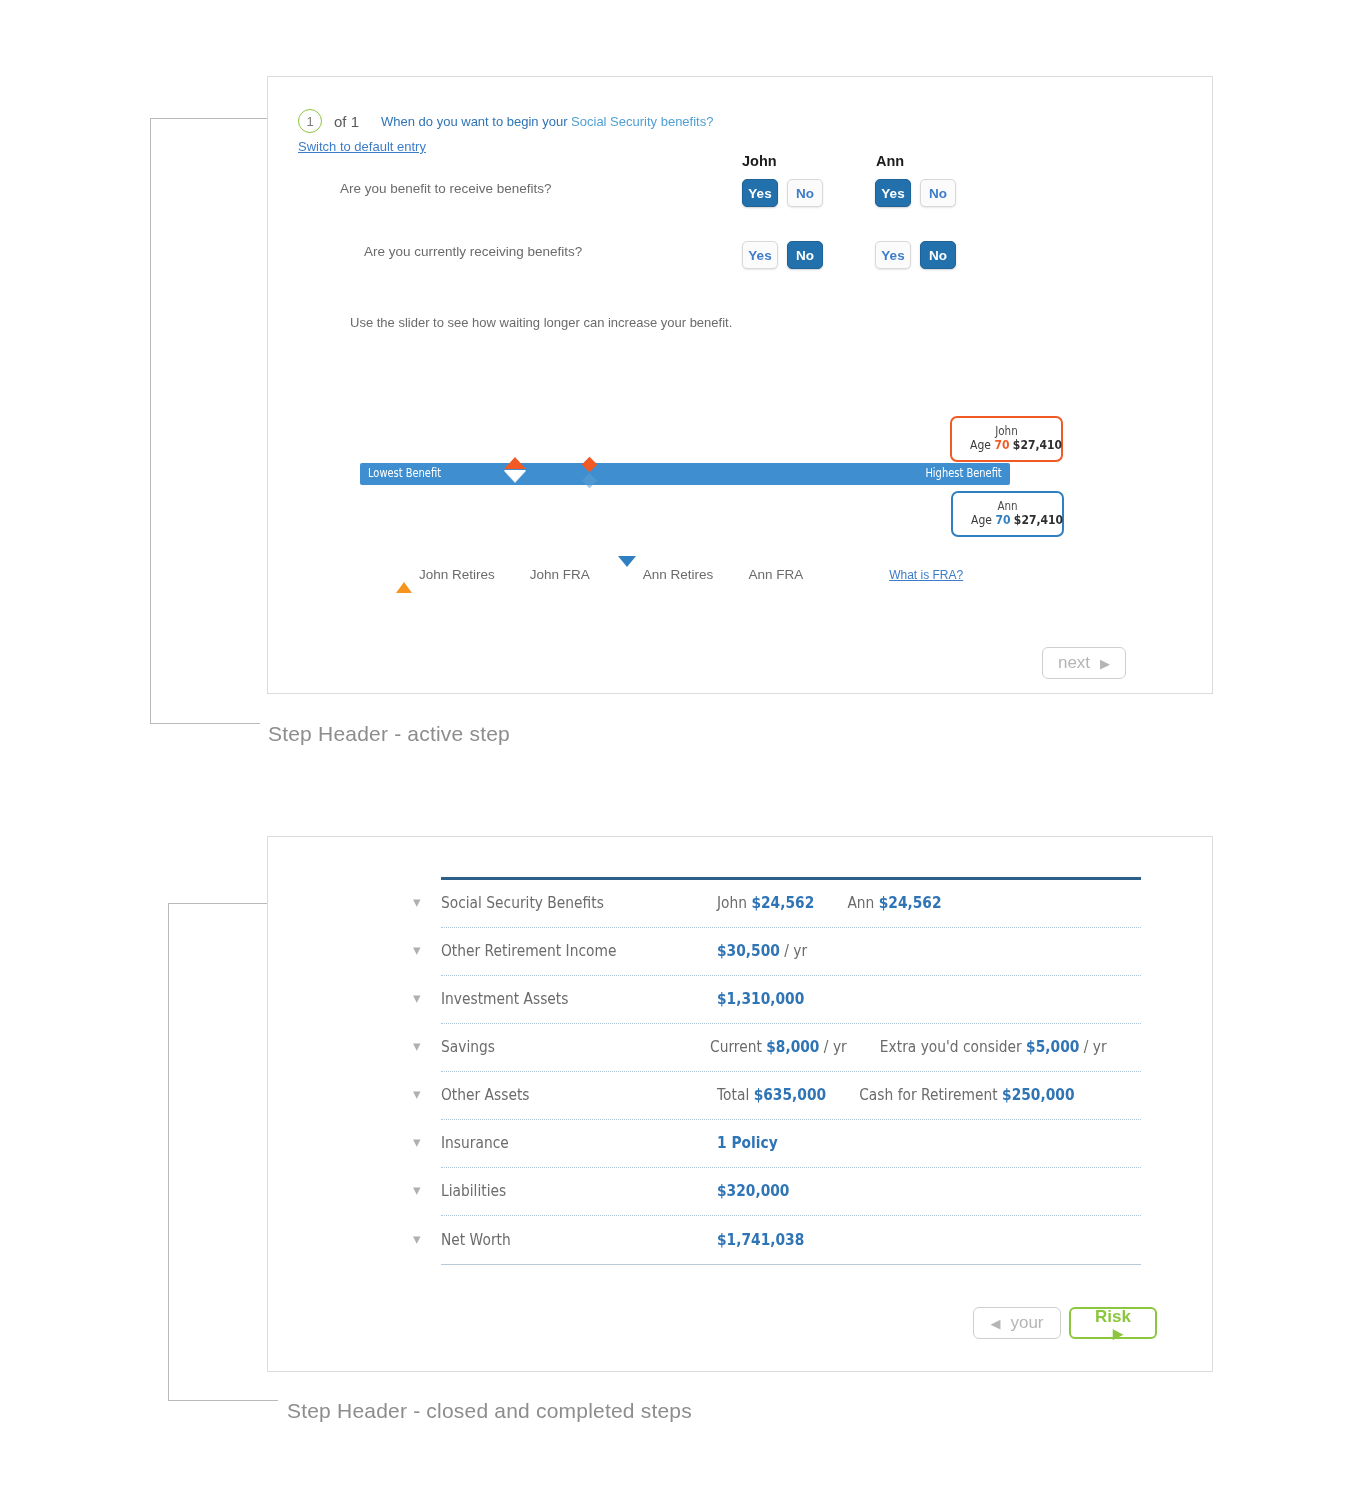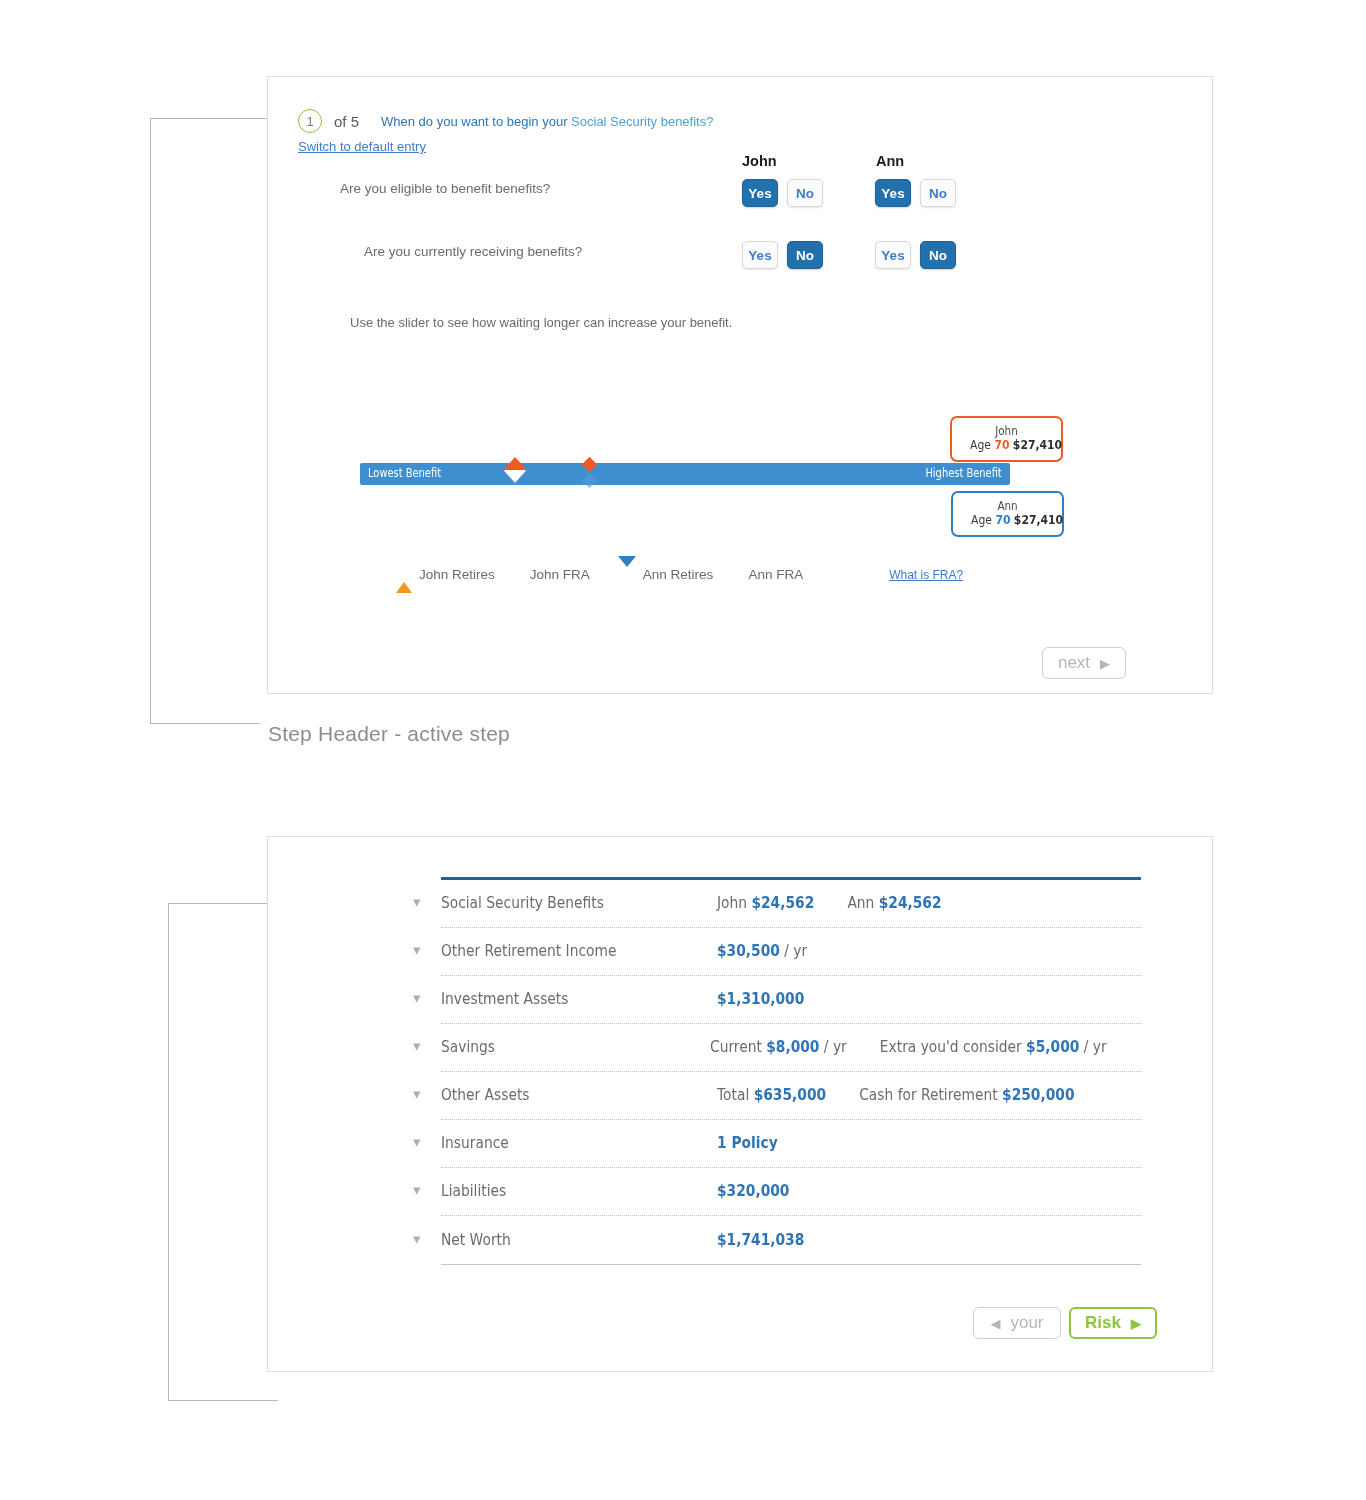--- a/index.html
+++ b/index.html
@@ -268,30 +268,30 @@
 
   <div class="leader v" style="left:150px; top:118px; height:605px;"></div>
   <div class="leader h" style="left:150px; top:118px; width:175px;"></div>
   <div class="leader h" style="left:150px; top:723px; width:110px;"></div>
   <div class="annot-caption" style="left:268px; top:722px;">Step Header - active step</div>
 
   <div class="panel" style="left:267px; top:76px; width:946px; height:618px;">
 
     <div class="step-head">
       <div class="step-circle">1</div>
-      <div class="step-of">of 5</div>
+      <div class="step-of">of 1</div>
       <div class="step-q"><span>When do you want to begin your </span><span class="hl">Social Security benefits?</span></div>
     </div>
 
     <div class="switch-link">Switch to default entry</div>
 
     <div class="person-hdr" style="left:474px; top:76px;">John</div>
     <div class="person-hdr" style="left:608px; top:76px;">Ann</div>
 
-    <div class="qrow-label" style="left:72px; top:104px;">Are you eligible to benefit benefits?</div>
+    <div class="qrow-label" style="left:72px; top:104px;">Are you benefit to receive benefits?</div>
     <div class="yn on" style="left:474px; top:102px;">Yes</div>
     <div class="yn off" style="left:519px; top:102px;">No</div>
     <div class="yn on" style="left:607px; top:102px;">Yes</div>
     <div class="yn off" style="left:652px; top:102px;">No</div>
 
     <div class="qrow-label" style="left:56px; top:167px;margin-left:40px;">Are you currently receiving benefits?</div>
     <div class="yn off" style="left:474px; top:164px;">Yes</div>
     <div class="yn on" style="left:519px; top:164px;">No</div>
     <div class="yn off" style="left:607px; top:164px;">Yes</div>
     <div class="yn on" style="left:652px; top:164px;">No</div>
@@ -349,20 +349,21 @@
 
     <div class="btn ghost" style="left:774px; top:570px; width:84px;">
       <span>next</span>
       <span class="ar">▶</span>
     </div>
   </div>
 
   <div class="leader v" style="left:168px; top:903px; height:497px;"></div>
   <div class="leader h" style="left:168px; top:903px; width:203px;"></div>
   <div class="leader h" style="left:168px; top:1400px; width:110px;"></div>
+  <div class="annot-caption" style="left:287px; top:1399px;">Step Header - closed and completed steps</div>
 
   <div class="panel" style="left:267px; top:836px; width:946px; height:536px;">
 
     <div class="sum-wrap">
       <div class="sum-topline"></div>
 
       <div class="sum-row">
         <span class="chev">▾</span>
         <span class="sum-label">Social Security Benefits</span>
         <span class="sum-vals"><span>John </span><b>$24,562</b><span></span><span class="gap"></span><span>Ann </span><b>$24,562</b><span></span></span>
@@ -410,19 +411,19 @@
         <span class="sum-vals"><span></span><b>$1,741,038</b><span></span></span>
       </div>
 
       <div class="sum-botline"></div>
     </div>
 
     <div class="btn ghost" style="left:705px; top:470px; width:88px;">
       <span class="ar-l">◀</span>
       <span>your</span>
     </div>
-    <div class="btn green" style="left:801px; top:470px; width:88px;">
+    <div class="btn green" style="left:801px; top:470px; width:88px;flex-direction:column;">
       <span>Risk</span>
       <span class="ar">▶</span>
     </div>
   </div>
 
 </div>
 
 </body></html>

